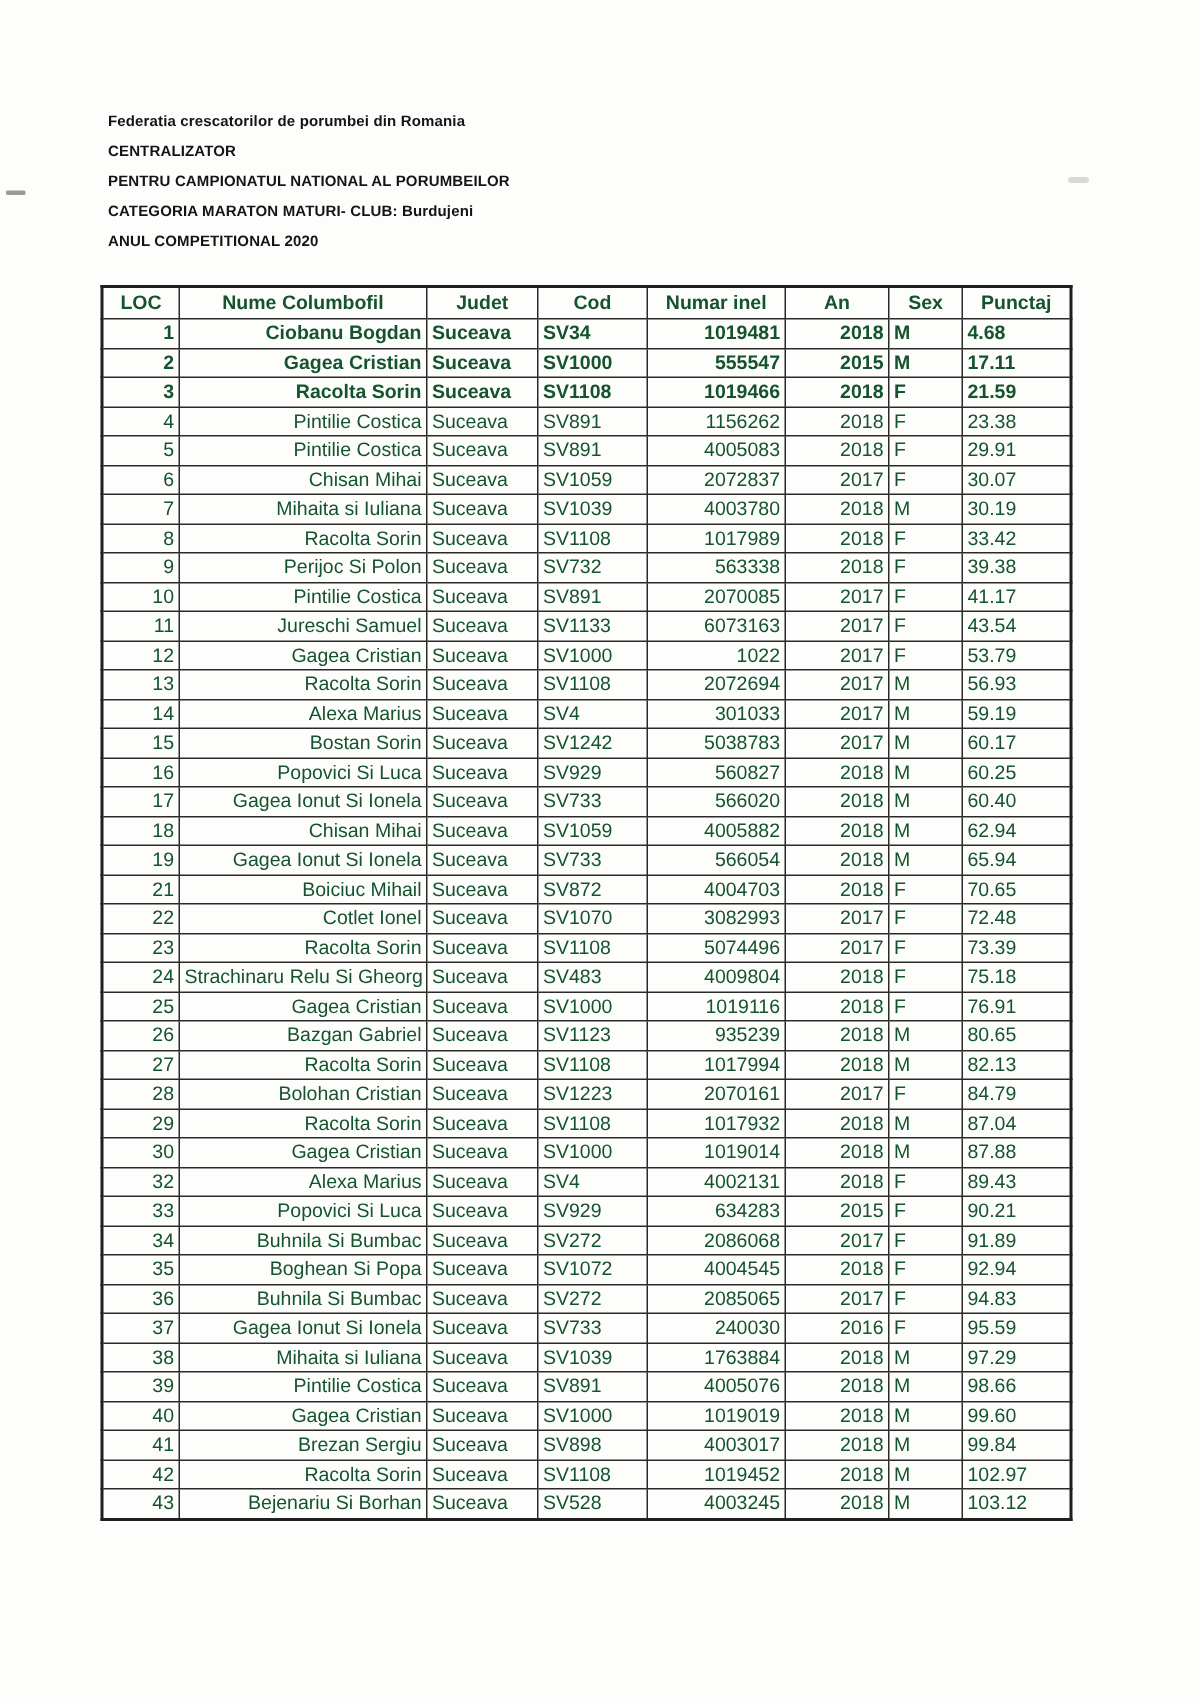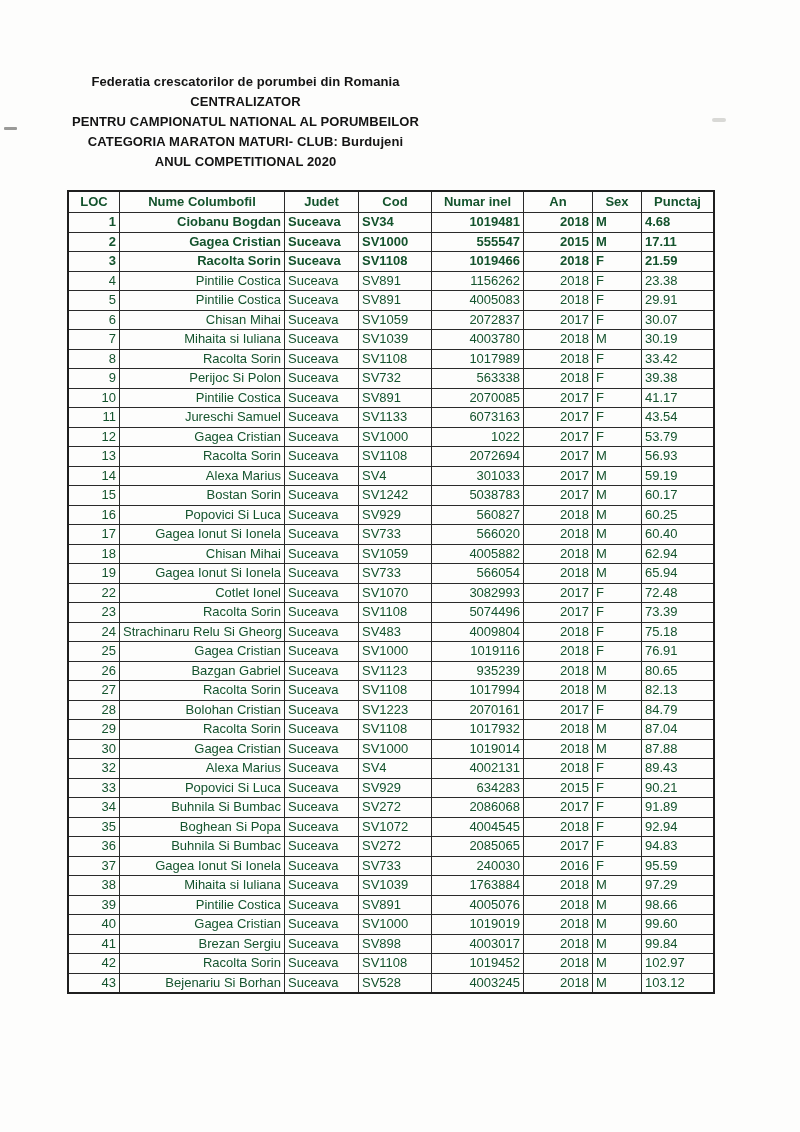--- a/index.html
+++ b/index.html
@@ -34,26 +34,25 @@
     top: 118px;
     width: 14px;
     height: 4px;
     background: #d9d9d6;
     border-radius: 2px;
   }
   .doc-header {
     position: absolute;
     left: 72px;
     top: 72px;
-    font-size: 13px;
+    font-size: 10px;
     font-weight: bold;
     line-height: 20px;
     letter-spacing: 0.1px;
     color: #141414;
-    text-align: center;
   }
   table.results {
     position: absolute;
     left: 67px;
     top: 190px;
     width: 611px;
     border-collapse: collapse;
     table-layout: fixed;
     font-size: 13px;
     color: #14532d;
@@ -296,20 +295,30 @@
           <td class="col-loc">19</td>
           <td class="col-nume">Gagea Ionut Si Ionela</td>
           <td class="col-judet">Suceava</td>
           <td class="col-cod">SV733</td>
           <td class="col-numar_inel">566054</td>
           <td class="col-an">2018</td>
           <td class="col-sex">M</td>
           <td class="col-punctaj">65.94</td>
         </tr>
         <tr>
+          <td class="col-loc">21</td>
+          <td class="col-nume">Boiciuc Mihail</td>
+          <td class="col-judet">Suceava</td>
+          <td class="col-cod">SV872</td>
+          <td class="col-numar_inel">4004703</td>
+          <td class="col-an">2018</td>
+          <td class="col-sex">F</td>
+          <td class="col-punctaj">70.65</td>
+        </tr>
+        <tr>
           <td class="col-loc">22</td>
           <td class="col-nume">Cotlet Ionel</td>
           <td class="col-judet">Suceava</td>
           <td class="col-cod">SV1070</td>
           <td class="col-numar_inel">3082993</td>
           <td class="col-an">2017</td>
           <td class="col-sex">F</td>
           <td class="col-punctaj">72.48</td>
         </tr>
         <tr>

